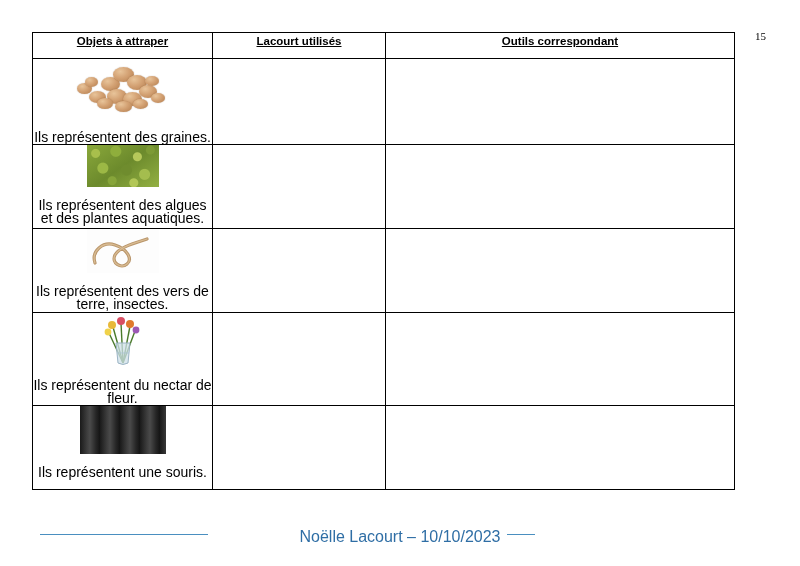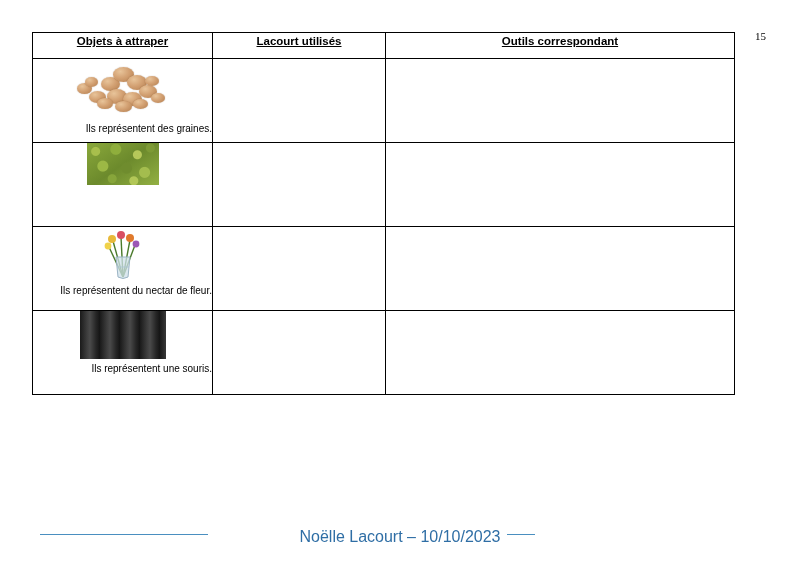--- a/index.html
+++ b/index.html
@@ -67,24 +67,24 @@
     padding: 6px 4px 4px 4px;
   }
 
   .obj-img {
     display: block;
     margin: 0 auto;
     background: #ffffff;
   }
 
   .obj-caption {
-    font-size: 10px;
+    font-size: 14px;
     line-height: 13px;
-    text-align: right;
-    margin-top: 3px;
+    text-align: center;
+    margin-top: 12px;
     color: #000;
   }
 
   td.blank-cell {
     background: #ffffff;
   }
 
   
 
   
@@ -213,25 +213,39 @@
           </div>
           <div class="obj-caption">Ils représentent des graines.</div>
         </td>
         <td class="blank-cell"></td>
         <td class="blank-cell"></td>
       </tr>
 
       <tr style="height:84px;">
         <td class="obj-cell">
           <div class="obj-img img-algae"></div>
-        </td>
-        <td class="blank-cell"></td>
-        <td class="blank-cell"></td>
-      </tr>
-
+          <div class="obj-caption">Ils représentent des algues et des plantes aquatiques.</div>
+        </td>
+        <td class="blank-cell"></td>
+        <td class="blank-cell"></td>
+      </tr>
+
+      <tr style="height:84px;">
+        <td class="obj-cell">
+          <div class="obj-img img-worm">
+            <svg width="72" height="44" viewBox="0 0 72 44" aria-hidden="true">
+              <path d="M8 34 C 4 22, 16 12, 28 16 C 40 20, 46 30, 40 35 C 34 40, 24 34, 28 26 C 32 18, 48 14, 60 10" fill="none" stroke="#b9956a" stroke-width="3.2" stroke-linecap="round"></path>
+              <path d="M8 34 C 4 22, 16 12, 28 16 C 40 20, 46 30, 40 35 C 34 40, 24 34, 28 26 C 32 18, 48 14, 60 10" fill="none" stroke="#d8bb92" stroke-width="1.3" stroke-linecap="round"></path>
+            </svg>
+          </div>
+          <div class="obj-caption">Ils représentent des vers de terre, insectes.</div>
+        </td>
+        <td class="blank-cell"></td>
+        <td class="blank-cell"></td>
+      </tr>
 
       <tr style="height:84px;">
         <td class="obj-cell">
           <div class="obj-img img-flowers">
             <svg width="52" height="54" viewBox="0 0 52 54" aria-hidden="true">
 
               <path d="M26 50 L16 14" stroke="#4a7a2b" stroke-width="1.4" fill="none"></path>
               <path d="M26 50 L24 10" stroke="#4a7a2b" stroke-width="1.4" fill="none"></path>
               <path d="M26 50 L33 13" stroke="#4a7a2b" stroke-width="1.4" fill="none"></path>
               <path d="M26 50 L38 18" stroke="#4a7a2b" stroke-width="1.4" fill="none"></path>

